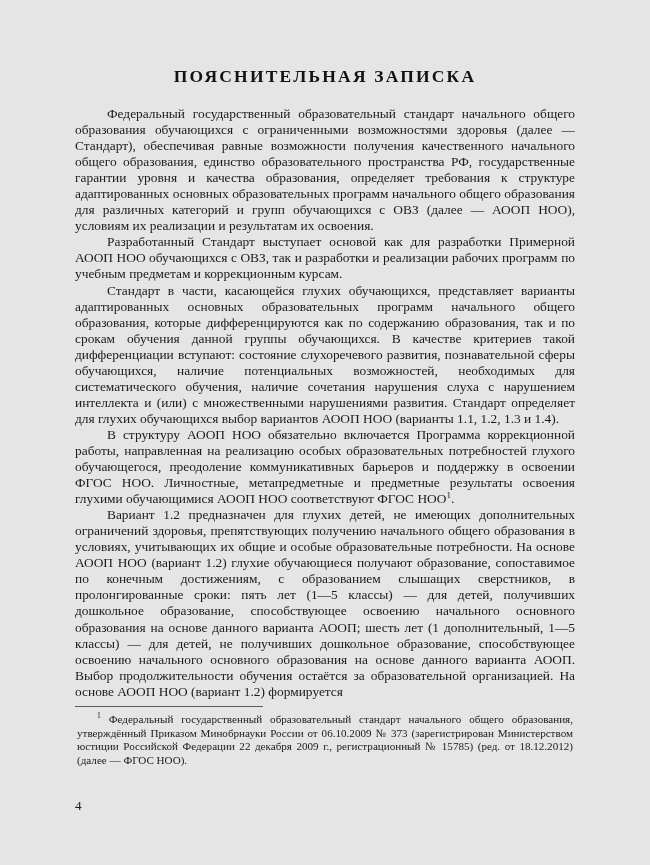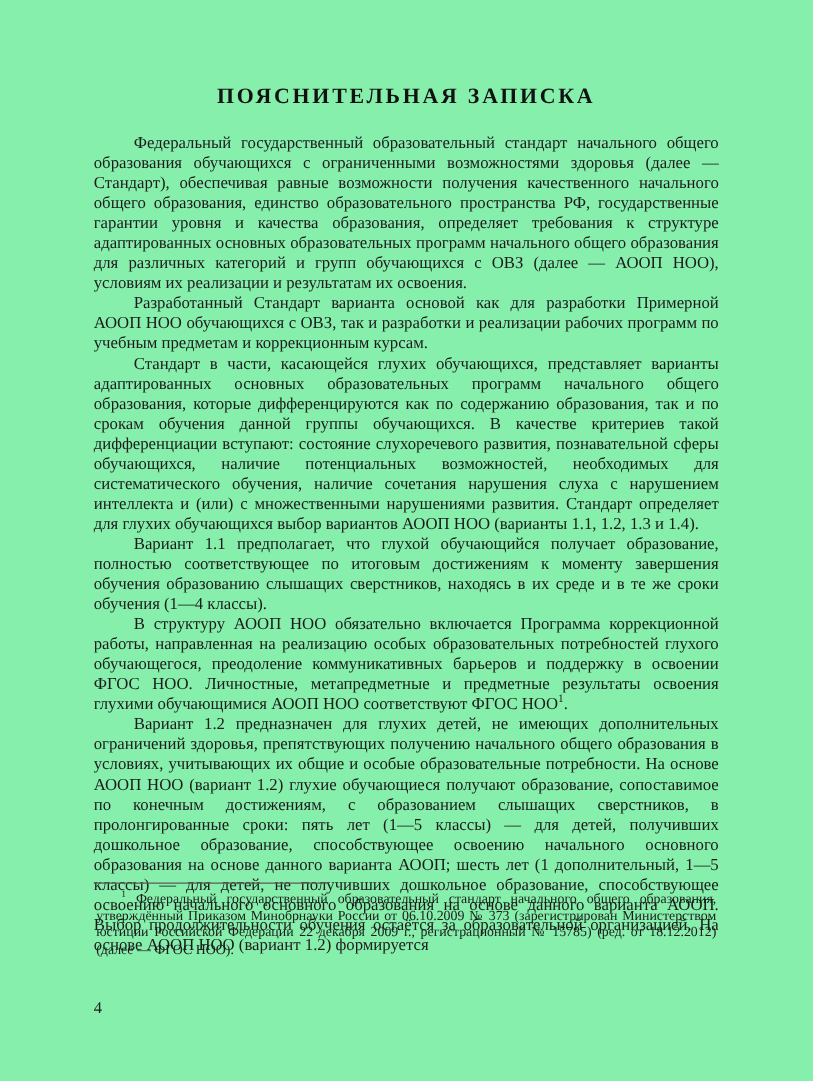--- a/index.html
+++ b/index.html
@@ -16,21 +16,21 @@
     color: #1a1a1a;
     overflow: hidden;
   }
 
   .page {
     position: absolute;
     left: 0;
     top: 0;
     width: 650px;
     height: 865px;
-    background: #86efac;
+    background: #e5e5e5;
   }
 
   .content {
     position: absolute;
     left: 75px;
     top: 66px;
     width: 500px;
   }
 
   .doc-title {
@@ -103,25 +103,24 @@
 <div class="page">
 
   <div class="content">
 
     <h1 class="doc-title">ПОЯСНИТЕЛЬНАЯ ЗАПИСКА</h1>
 
     <div class="body-block">
 
       <p>Федеральный государственный образовательный стандарт начального общего образования обучающихся с ограниченными возможностями здоровья (далее — Стандарт), обеспечивая равные возможности получения качественного начального общего образования, единство образовательного пространства РФ, государственные гарантии уровня и качества образования, определяет требования к структуре адаптированных основных образовательных программ начального общего образования для различных категорий и групп обучающихся с ОВЗ (далее — АООП НОО), условиям их реализации и результатам их освоения.</p>
 
-      <p>Разработанный Стандарт варианта основой как для разработки Примерной АООП НОО обучающихся с ОВЗ, так и разработки и реализации рабочих программ по учебным предметам и коррекционным курсам.</p>
+      <p>Разработанный Стандарт выступает основой как для разработки Примерной АООП НОО обучающихся с ОВЗ, так и разработки и реализации рабочих программ по учебным предметам и коррекционным курсам.</p>
 
       <p>Стандарт в части, касающейся глухих обучающихся, представляет варианты адаптированных основных образовательных программ начального общего образования, которые дифференцируются как по содержанию образования, так и по срокам обучения данной группы обучающихся. В качестве критериев такой дифференциации вступают: состояние слухоречевого развития, познавательной сферы обучающихся, наличие потенциальных возможностей, необходимых для систематического обучения, наличие сочетания нарушения слуха с нарушением интеллекта и (или) с множественными нарушениями развития. Стандарт определяет для глухих обучающихся выбор вариантов АООП НОО (варианты 1.1, 1.2, 1.3 и 1.4).</p>
 
-      <p>Вариант 1.1 предполагает, что глухой обучающийся получает образование, полностью соответствующее по итоговым достижениям к моменту завершения обучения образованию слышащих сверстников, находясь в их среде и в те же сроки обучения (1—4 классы).</p>
 
       <p><span>В структуру АООП НОО обязательно включается Программа коррекционной работы, направленная на реализацию особых образовательных потребностей глухого обучающегося, преодоление коммуникативных барьеров и поддержку в освоении ФГОС НОО. Личностные, метапредметные и предметные результаты освоения глухими обучающимися АООП НОО соответствуют ФГОС НОО</span><sup class="fn-ref">1</sup><span>.</span></p>
 
       <p>Вариант 1.2 предназначен для глухих детей, не имеющих дополнительных ограничений здоровья, препятствующих получению начального общего образования в условиях, учитывающих их общие и особые образовательные потребности. На основе АООП НОО (вариант 1.2) глухие обучающиеся получают образование, сопоставимое по конечным достижениям, с образованием слышащих сверстников, в пролонгированные сроки: пять лет (1—5 классы) — для детей, получивших дошкольное образование, способствующее освоению начального основного образования на основе данного варианта АООП; шесть лет (1 дополнительный, 1—5 классы) — для детей, не получивших дошкольное образование, способствующее освоению начального основного образования на основе данного варианта АООП. Выбор продолжительности обучения остаётся за образовательной организацией. На основе АООП НОО (вариант 1.2) формируется</p>
 
     </div>
   </div>
 
   <div class="footnote-area">
     <div class="footnote-rule"></div>

